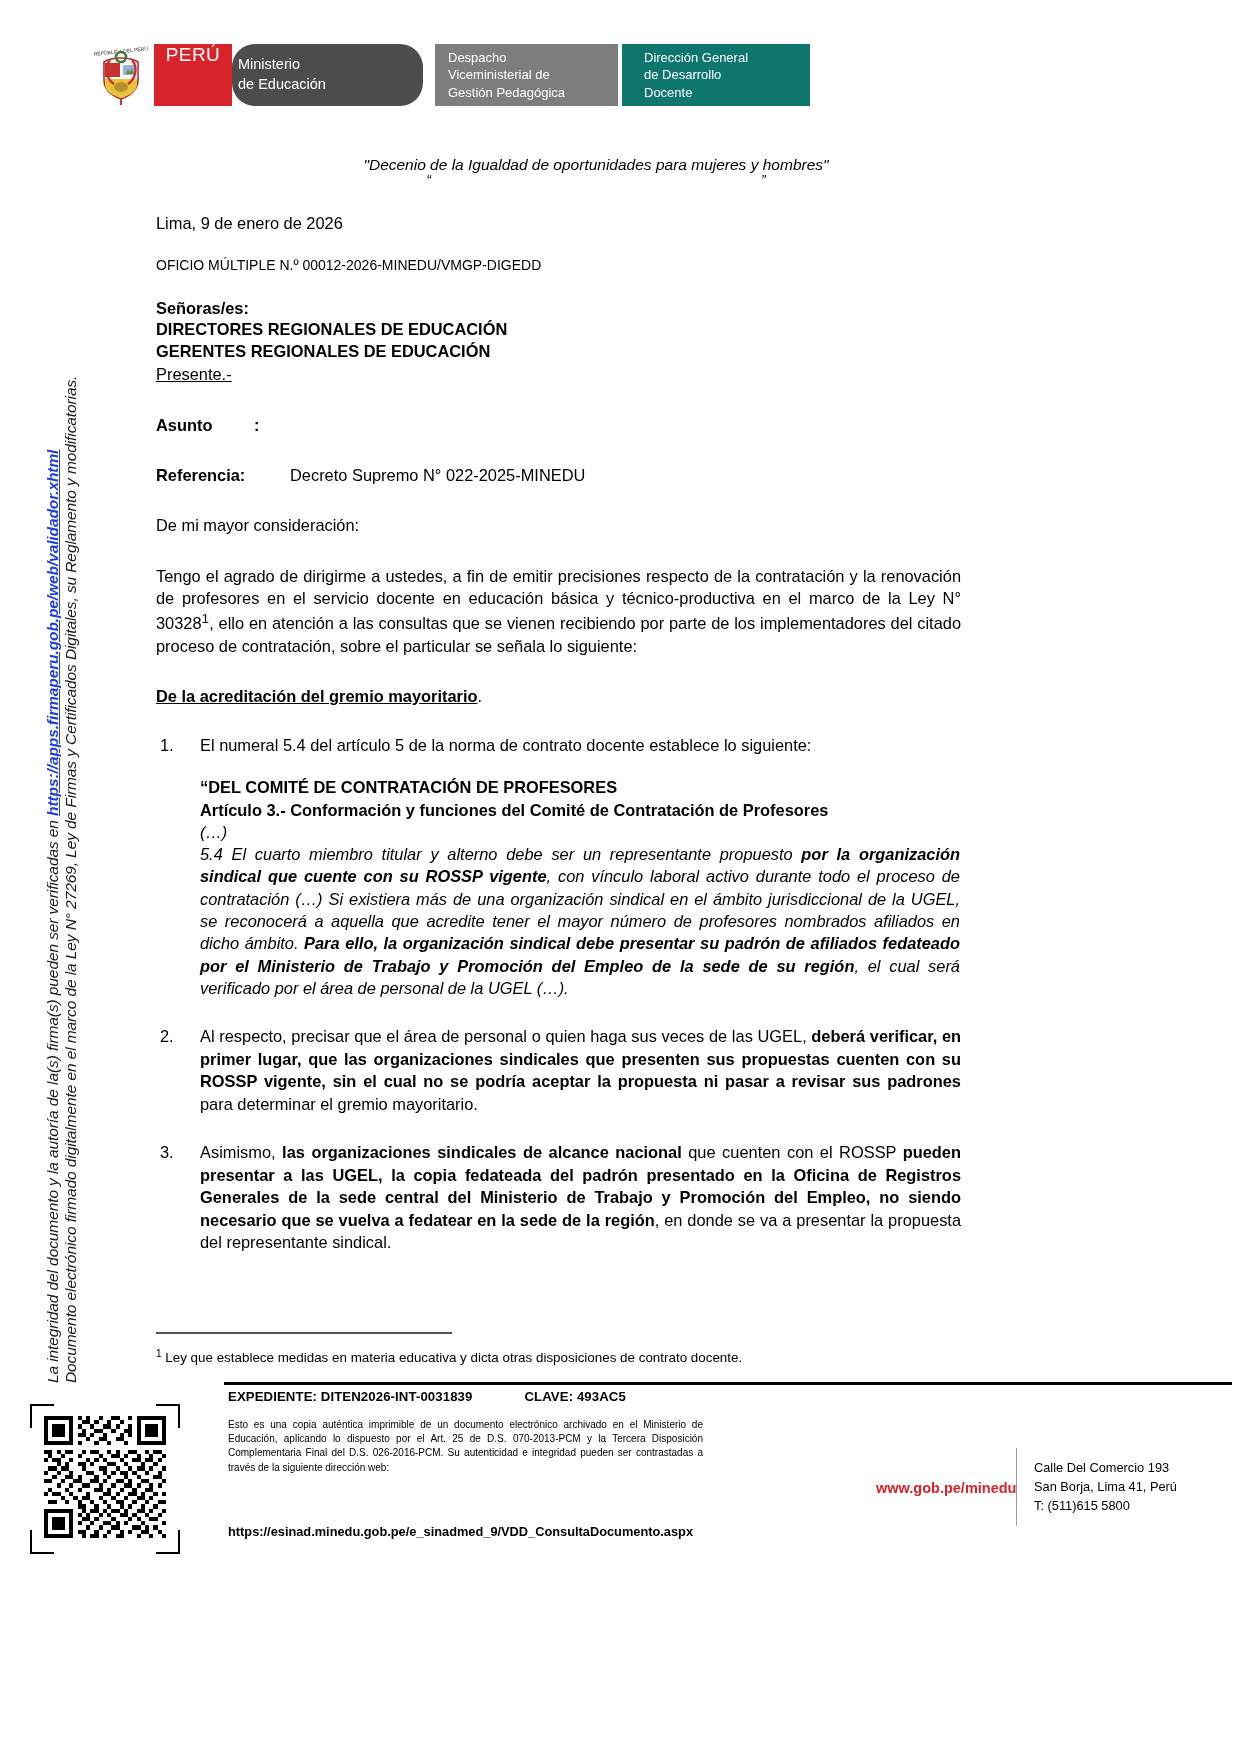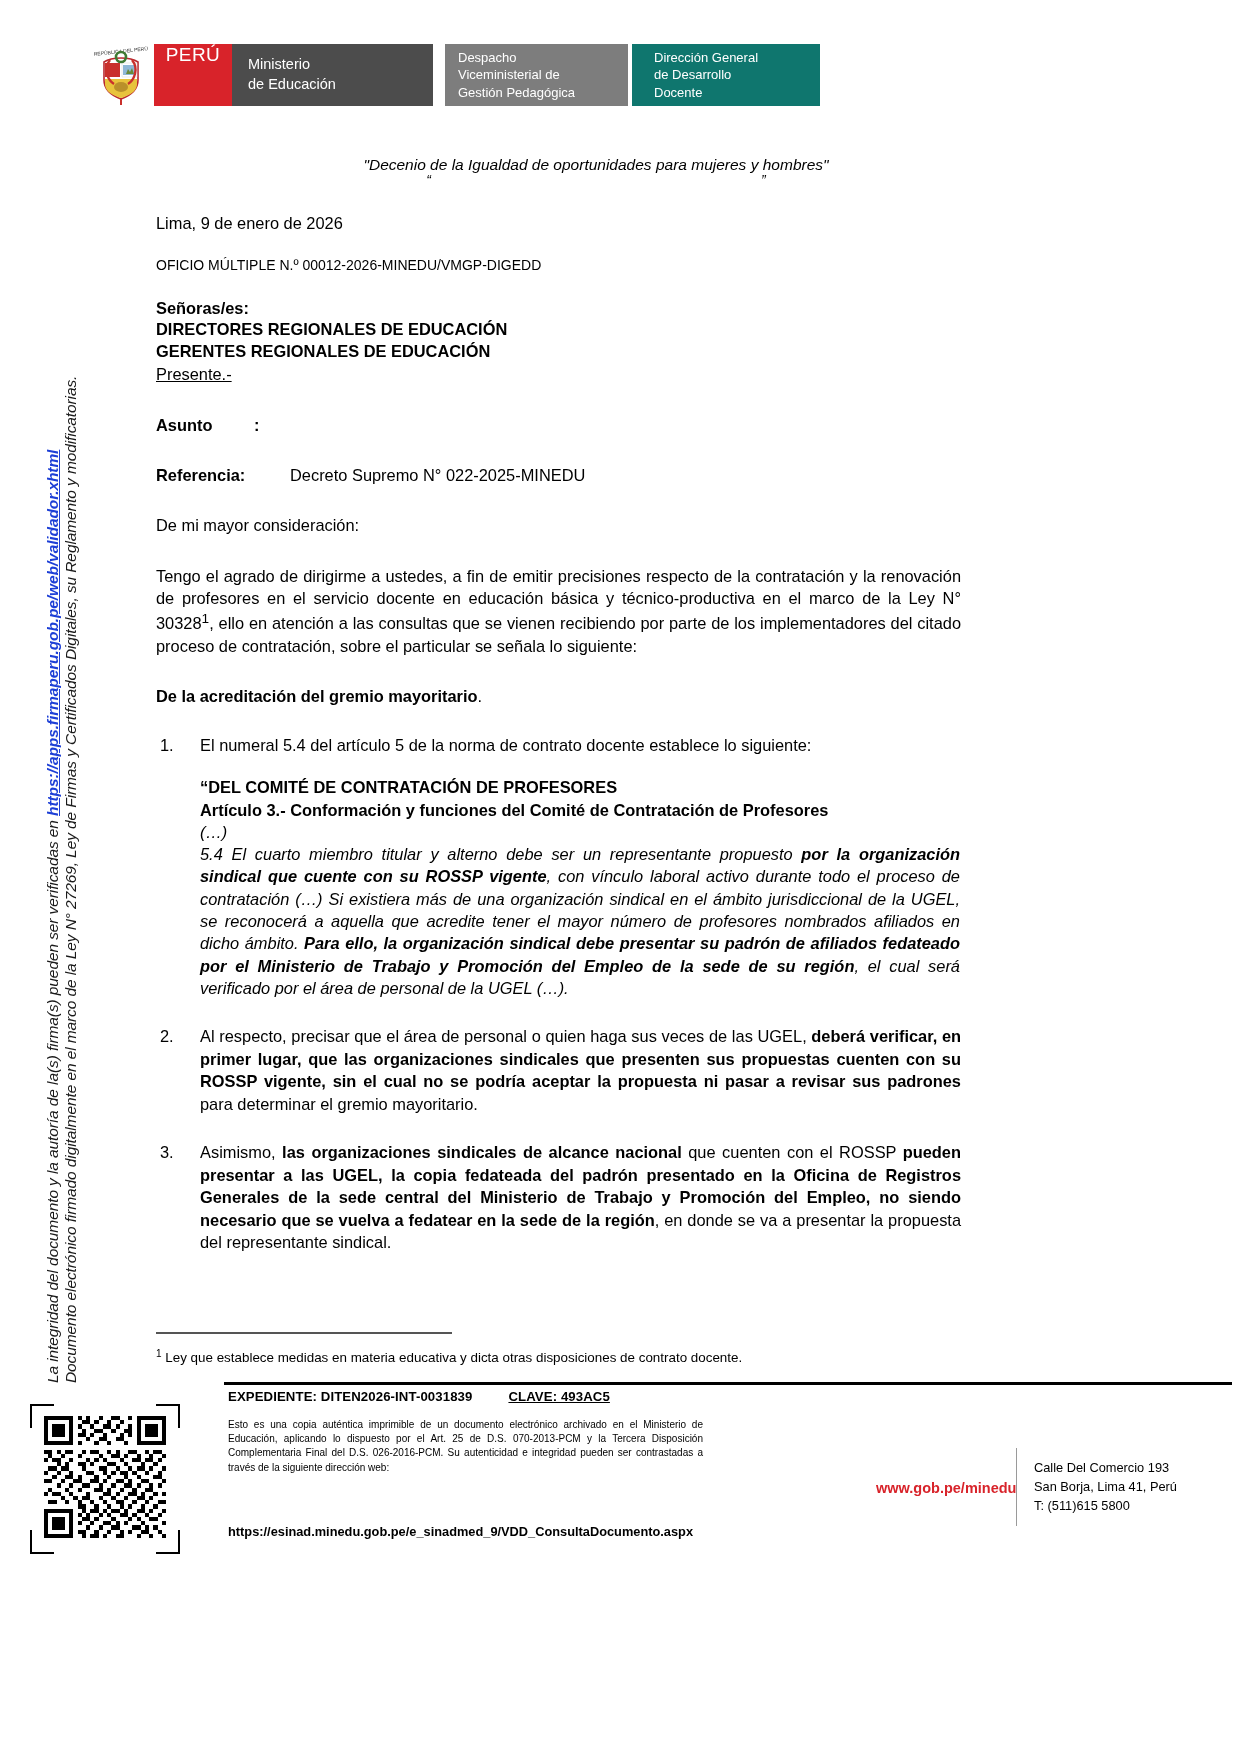--- a/index.html
+++ b/index.html
@@ -49,22 +49,22 @@
     display:flex;align-items:center;justify-content:center;
     margin-left:-8px;
   }
   .blk{ display:flex; flex-direction:column; justify-content:center; color:#fff; }
   .blk-peru{
     background:#d8232a; width:78px;
     align-items:center; justify-content:flex-start;
     font-size:19px; letter-spacing:.4px;
   }
   .blk-min{
-    background:#4c4c4c; width:185px; padding-left:16px;
-    font-size:14.5px; line-height:1.35;
+    background:#4c4c4c; width:185px; padding-left:6px;
+    font-size:14.5px; line-height:1.35;border-radius:23px;
   }
   .blk-desp{
     background:#7d7d7d; width:170px; padding-left:13px;
     font-size:13px; line-height:1.32; margin-left:12px;
   }
   .blk-dgdd{
     background:#0f766e; width:166px; padding-left:22px;
     font-size:13px; line-height:1.32; margin-left:4px;
   }
 
@@ -99,21 +99,21 @@
   .oficio{ font-weight:normal; font-size:14px; }
   .addressee{ font-weight:bold; line-height:1.33; }
 
   .field-row{ display:flex; }
   .field-label{ font-weight:bold; width:98px; flex:none;}
   .field-colon{ width:36px; flex:none; }
   .field-val{ flex:1; }
 
   .justified{ text-align:justify; }
 
-  .heading-u{ font-weight:bold; }
+  .heading-u{ font-weight:bold; text-decoration:underline; }
 
   .numitem{ display:flex; margin-top:26px; }
   .numitem .num{ width:40px; flex:none; padding-left:4px;}
   .numitem .body{ flex:1; text-align:justify;}
 
   .quote{
     margin-top:20px;
     margin-left:44px;
     width:760px;
     text-align:justify;
@@ -134,21 +134,21 @@
   
   .auth-rule{
     position:absolute; left:128px; top:1382px;
     width:1008px; height:3px; background:#000;
   }
   .exped{
     position:absolute; left:132px; top:1389px;
     font-size:13.2px; font-weight:bold;
     letter-spacing:.1px;
   }
-  .exped .clave{ margin-left:36px;text-decoration:underline; }
+  .exped .clave{ margin-left:52px; }
 
   .auth-body{
     position:absolute; left:132px; top:1418px;
     width:475px;
     font-size:10px; line-height:1.42; text-align:justify;
   }
   .auth-url{
     position:absolute; left:132px; top:1524px;
     font-size:12.8px; font-weight:bold;
   }

